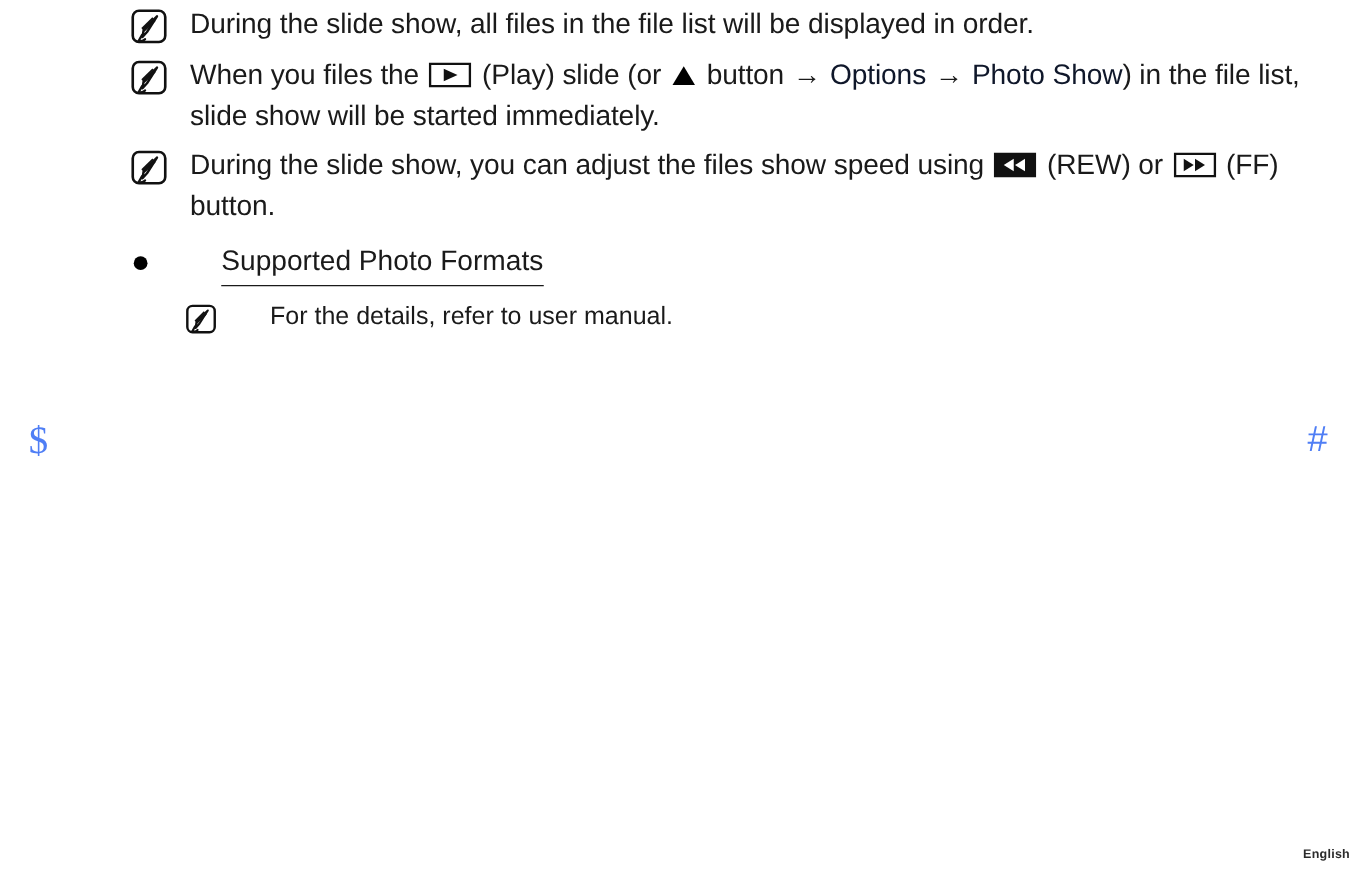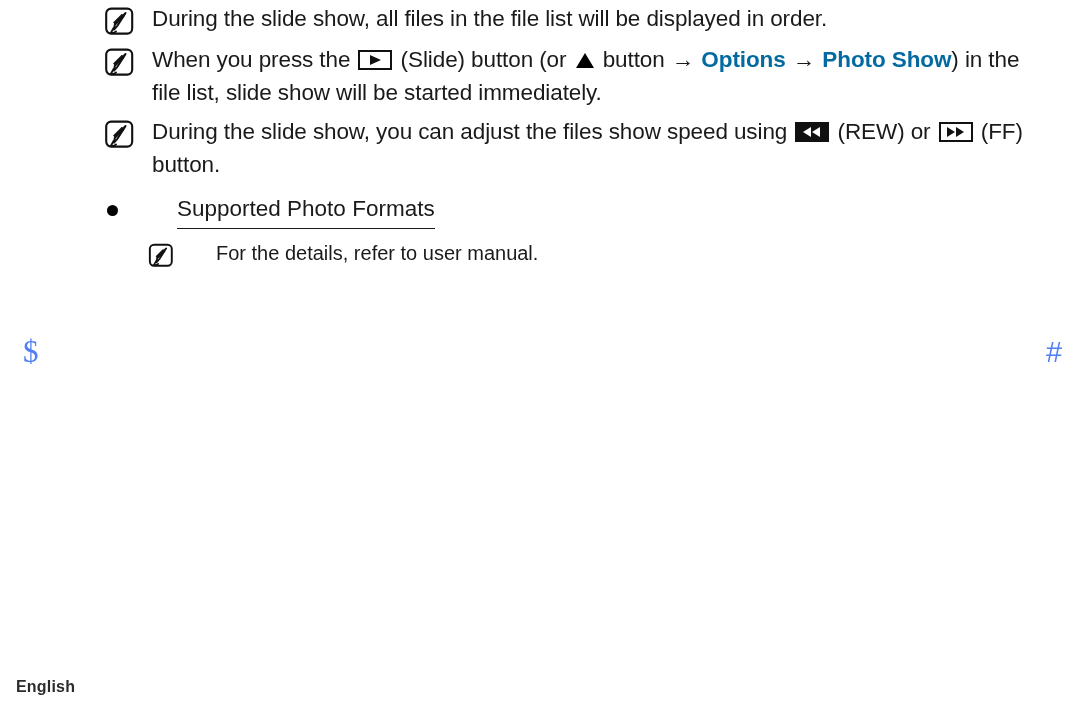--- a/index.html
+++ b/index.html
@@ -75,22 +75,22 @@
     margin: 0 3px;
   }
 
   .arrow {
     font-size: 22.5px;
     padding: 0 1px;
   }
 
   
   .blue {
-    color: #0369a1;
-    font-weight: bold;
+    color: #0f172a;
+    font-weight: normal;
   }
 
   
   .bullet-row {
     display: flex;
     align-items: flex-start;
     margin-top: 11px;
     gap: 25px;
   }
   .bullet-row .bullet-cell {
@@ -142,25 +142,25 @@
     font-family: "Liberation Serif", serif;
     line-height: 1;
     font-weight: normal;
   }
   .corner-left  { left: 23px;  top: 336px; }
   .corner-right { left: 1046px; top: 338px; font-family: "Liberation Sans", sans-serif; font-size: 29px; }
 
   
   .footer {
     position: absolute;
-    left: 16px;
+    left: 2px;
     right: 0;
     top: 678px;
-    text-align: left;
-    font-size: 16px;
+    text-align: right;
+    font-size: 10px;
     font-weight: bold;
     color: #2b2b2b;
     letter-spacing: 0.2px;
   }
 </style>
 </head>
 <body>
 
 <div class="page">
 
@@ -185,24 +185,24 @@
       <div class="note-icon-cell">
         <svg class="note-icon" width="32" height="30" viewBox="0 0 32 30">
           <rect x="2.2" y="1.6" width="26" height="25" rx="5" ry="5" fill="none" stroke="#111" stroke-width="2.1"></rect>
           <path d="M21.6 6.0 L11.0 16.3 L10.0 22.6 L13.6 18.6 Z" fill="none" stroke="#111" stroke-width="1.9" stroke-linejoin="round"></path>
           <path d="M18.4 7.3 L9.6 16.0" fill="none" stroke="#111" stroke-width="1.5"></path>
           <path d="M20.0 9.2 L11.1 17.9" fill="none" stroke="#111" stroke-width="1.5"></path>
           <path d="M9.6 21.0 L7.0 25.6 Q10.0 26.6 12.0 24.4" fill="none" stroke="#111" stroke-width="1.9" stroke-linecap="round"></path>
         </svg>
       </div>
       <div class="note-text">
-        <span>When you press the </span><svg class="keybtn" width="34" height="20" viewBox="0 0 34 20">
+        <span>When you files the </span><svg class="keybtn" width="34" height="20" viewBox="0 0 34 20">
              <rect x="1" y="1" width="32" height="18" fill="#fff" stroke="#111" stroke-width="2"></rect>
              <path d="M12 5 L23 10 L12 15 Z" fill="#111"></path>
-           </svg><span> (Slide) button (or </span><span class="tri-up"></span><span> button </span><span class="arrow">→</span><span class="blue"> Options </span><span class="arrow">→</span><span class="blue"> Photo Show</span><span>) in the file list, slide show will be started immediately.</span>
+           </svg><span> (Play) slide (or </span><span class="tri-up"></span><span> button </span><span class="arrow">→</span><span class="blue"> Options </span><span class="arrow">→</span><span class="blue"> Photo Show</span><span>) in the file list, slide show will be started immediately.</span>
       </div>
     </div>
 
     <div class="note-row">
       <div class="note-icon-cell">
         <svg class="note-icon" width="32" height="30" viewBox="0 0 32 30">
           <rect x="2.2" y="1.6" width="26" height="25" rx="5" ry="5" fill="none" stroke="#111" stroke-width="2.1"></rect>
           <path d="M21.6 6.0 L11.0 16.3 L10.0 22.6 L13.6 18.6 Z" fill="none" stroke="#111" stroke-width="1.9" stroke-linejoin="round"></path>
           <path d="M18.4 7.3 L9.6 16.0" fill="none" stroke="#111" stroke-width="1.5"></path>
           <path d="M20.0 9.2 L11.1 17.9" fill="none" stroke="#111" stroke-width="1.5"></path>

